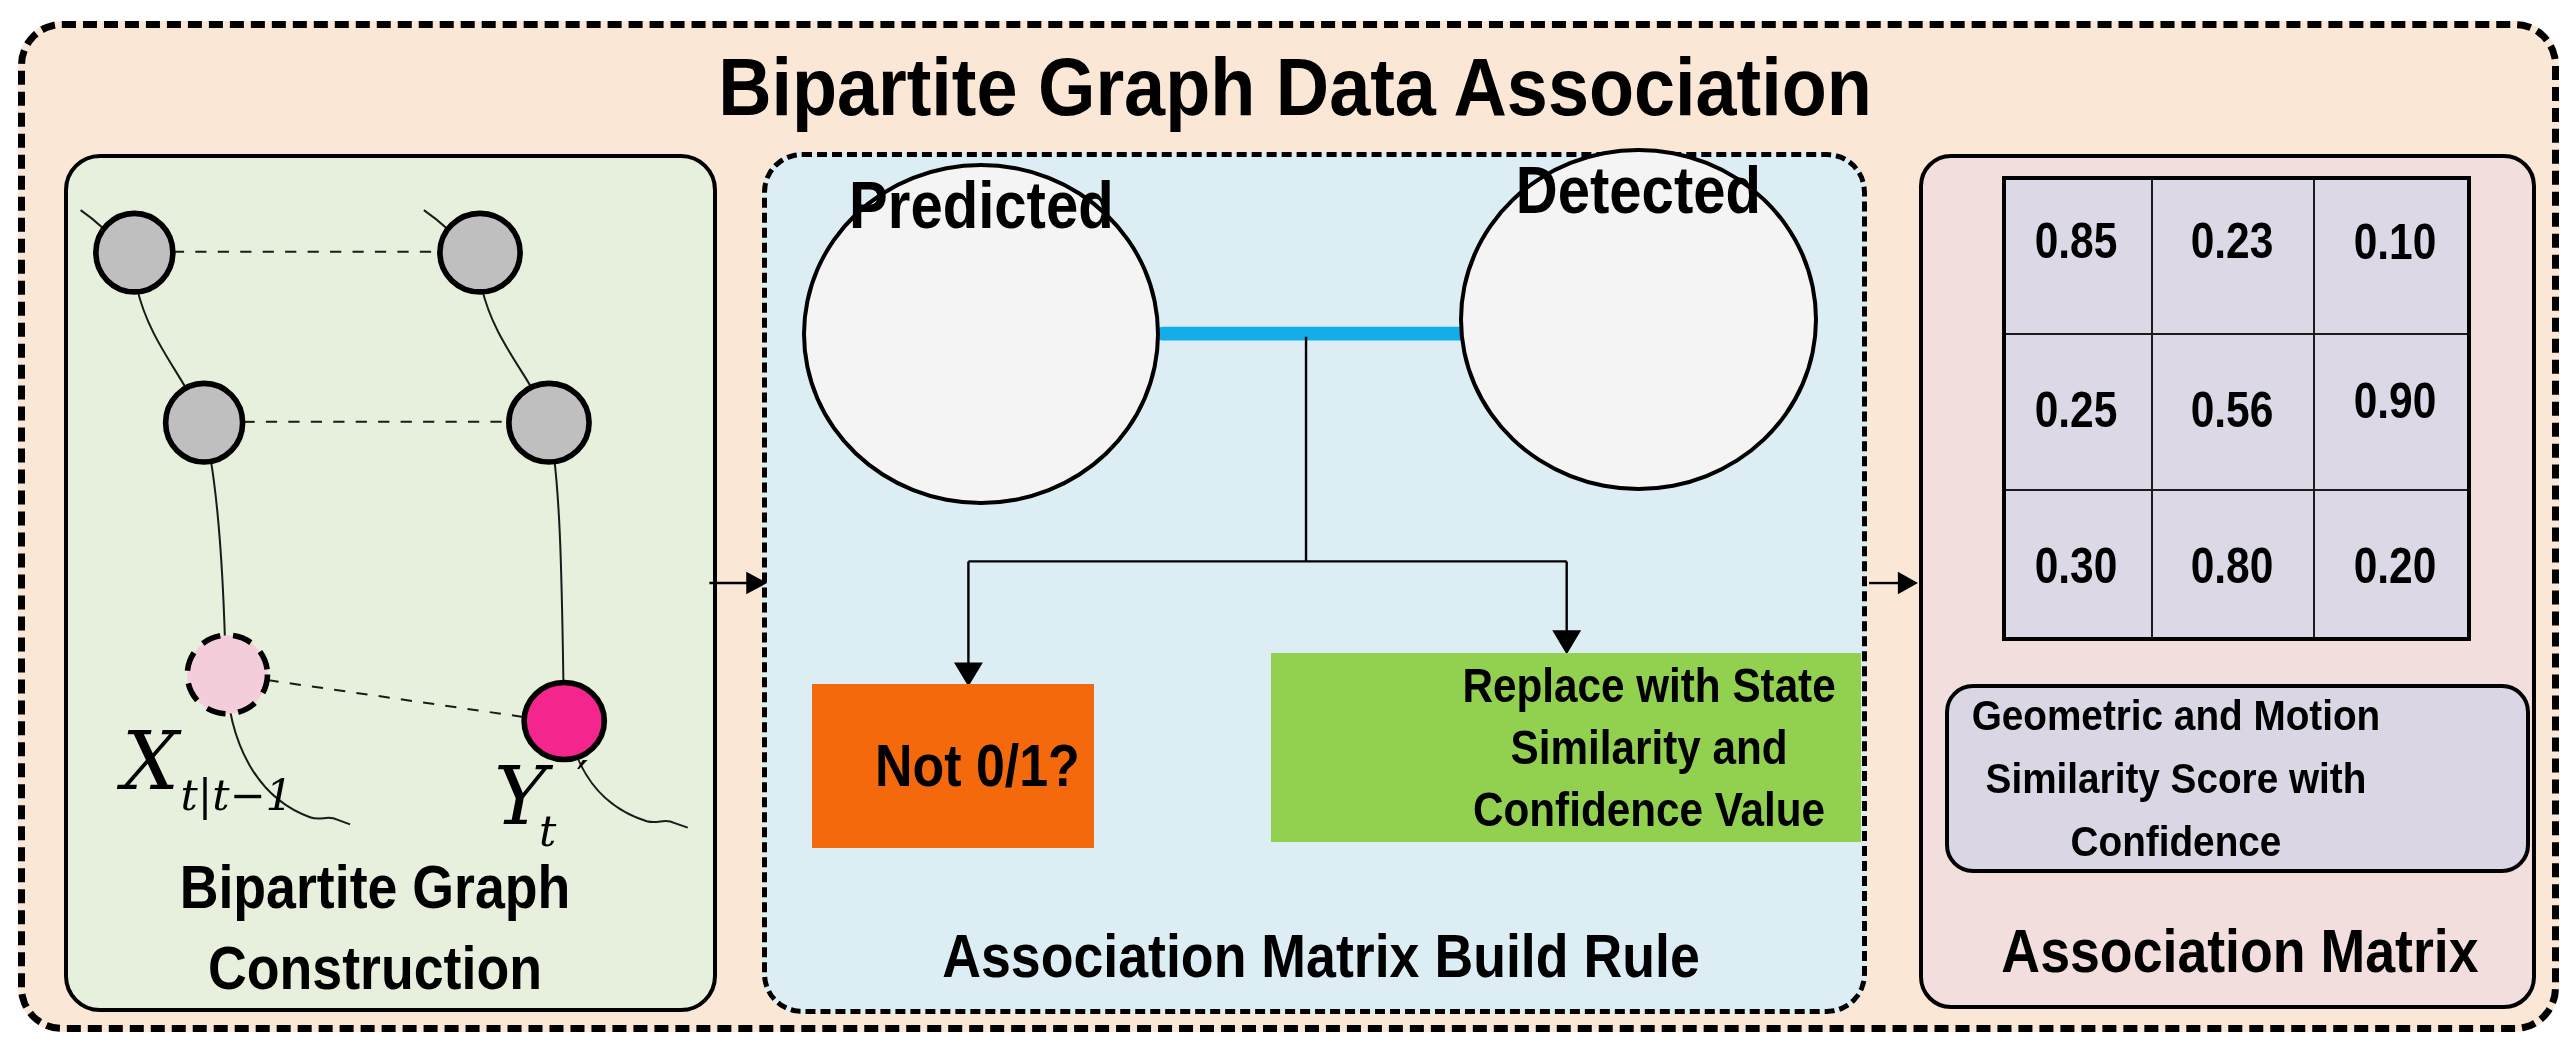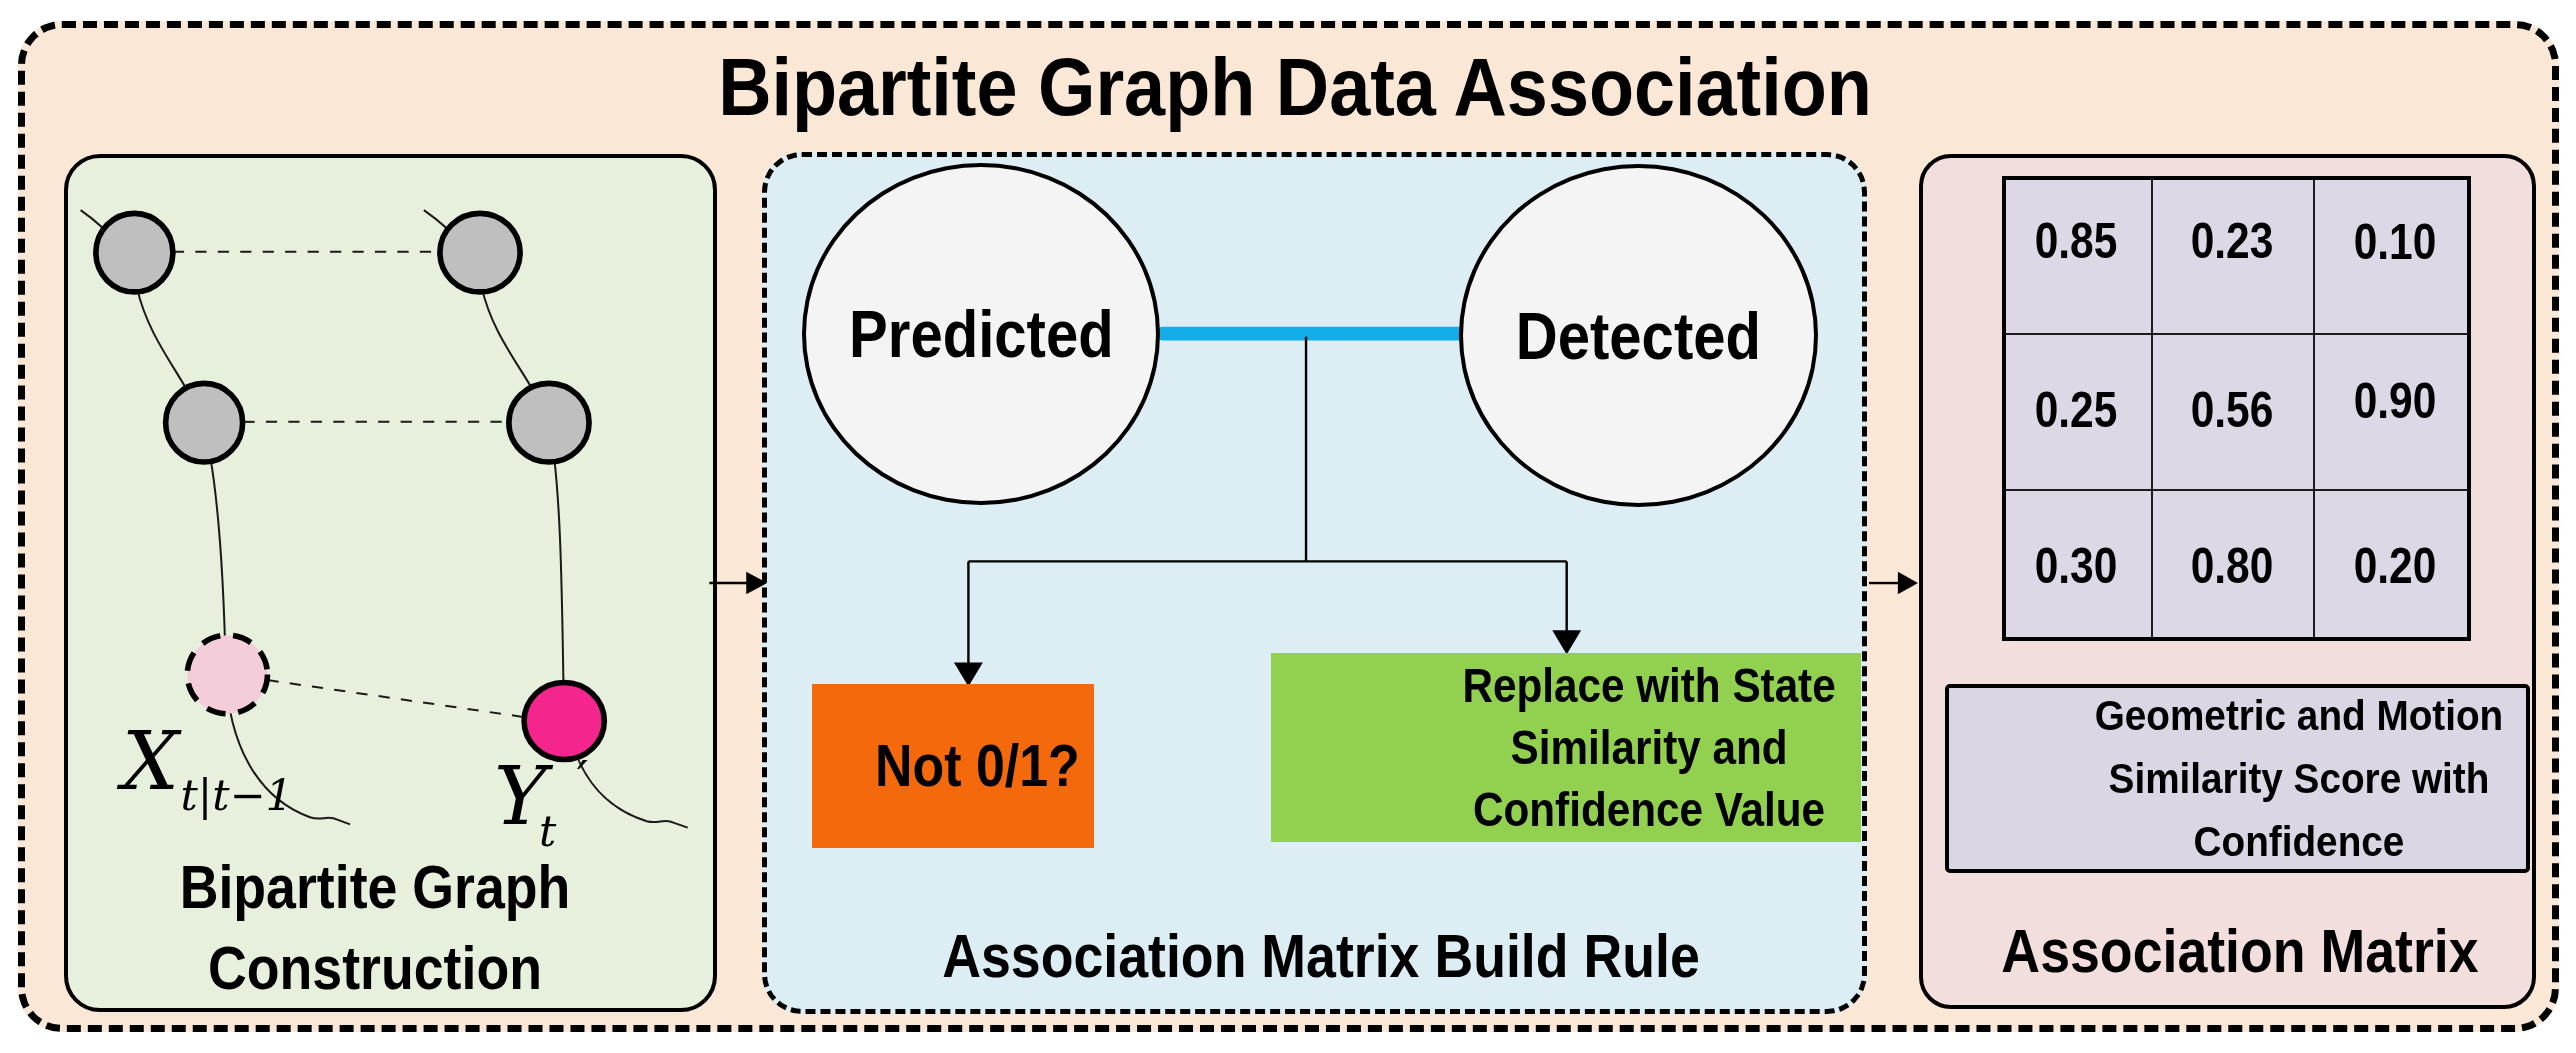--- a/index.html
+++ b/index.html
@@ -26,42 +26,42 @@
   .txt {
     position:absolute; white-space:nowrap; font-weight:bold; z-index:3;
     transform:translate(-50%,-50%) scaleX(0.88); transform-origin:center;
   }
   .title  { font-size:82px; transform:translate(-50%,-50%) scaleX(0.90); }
   .cap    { font-size:61px; }
 
   .ellipse-node {
     position:absolute; box-sizing:border-box; background:#F4F4F4;
     border:4.8px solid #000; border-radius:50%;
-    display:flex; align-items:center; justify-content:center; z-index:3;
+    display:flex; justify-content:center; z-index:3;
   }
   .ellipse-node span { font-size:66px; font-weight:bold; transform:scaleX(0.88); white-space:nowrap; }
 
   .flowbox { position:absolute; box-sizing:border-box; display:flex; align-items:center; justify-content:flex-end; z-index:3; }
   #not-box     { left:812px; top:684px; width:282px; height:164px; background:#F4690B; }
   #not-box span{ font-size:59px; font-weight:bold; transform:scaleX(0.88); }
   #replace-box { left:1271px; top:653px; width:590px; height:189px; background:#92D050; }
   #replace-box .lines { text-align:center; font-size:48px; line-height:62px; font-weight:bold; transform:scaleX(0.88); }
 
   .matrix-box {
     position:absolute; left:2002px; top:176px; width:469px; height:465px;
     box-sizing:border-box; background:#DCD8E6; border:4px solid #000; z-index:3;
   }
   .matrix-box .vline { position:absolute; top:0; width:1.6px; height:457px; background:#1c1c1c; }
   .matrix-box .hline { position:absolute; left:0; height:1.6px; width:461px; background:#1c1c1c; }
   .mnum { position:absolute; z-index:4; font-size:50px; font-weight:bold; transform:translate(-50%,-50%) scaleX(0.85); }
 
   .score-box {
     position:absolute; left:1945px; top:684px; width:585px; height:189px;
-    box-sizing:border-box; background:#DAD6E4; border:4px solid #000; border-radius:5px;
-    display:flex; align-items:center; justify-content:flex-end; z-index:3;
+    box-sizing:border-box; background:#DAD6E4; border:4px solid #000; border-radius:28px;
+    display:flex; align-items:center; justify-content:flex-start; z-index:3;
   }
   .score-box .lines { text-align:center; font-size:43px; line-height:63px; font-weight:bold; transform:scaleX(0.90); }
 
   .mathlab { position:absolute; z-index:3; font-family:"DejaVu Serif", serif; font-style:italic; line-height:1; }
   #x-label { left:122px; top:722px; }
   .mbase { font-size:80px; }
   .msub  { font-size:43px; position:relative; top:21px; margin-left:1.6px; }
   #y-label { left:494px; top:757px; width:136px; height:112px; }
   #y-label .mbase  { position:absolute; left:0; top:0; }
   #y-label .yprime { position:absolute; left:83px; top:-1.6px; font-size:48px; }
@@ -116,21 +116,21 @@
   </div>
   <div class="mathlab" id="y-label">
     <span class="mbase">Y</span>
     <span class="yprime">′</span>
     <span class="ysub">t</span>
   </div>
 
   <div class="ellipse-node" style="left:802px; top:163px; width:358px; height:342px;">
     <span>Predicted</span>
   </div>
-  <div class="ellipse-node" style="left:1459px; top:164px; width:359px; height:343px;">
+  <div class="ellipse-node" style="left:1459px; top:148px; width:359px; height:343px;">
     <span>Detected</span>
   </div>
 
   <div class="flowbox" id="not-box">
     <span>Not 0/1?</span>
   </div>
   <div class="flowbox" id="replace-box">
     <div class="lines">
       <div>Replace with State</div>
       <div>Similarity and</div>

